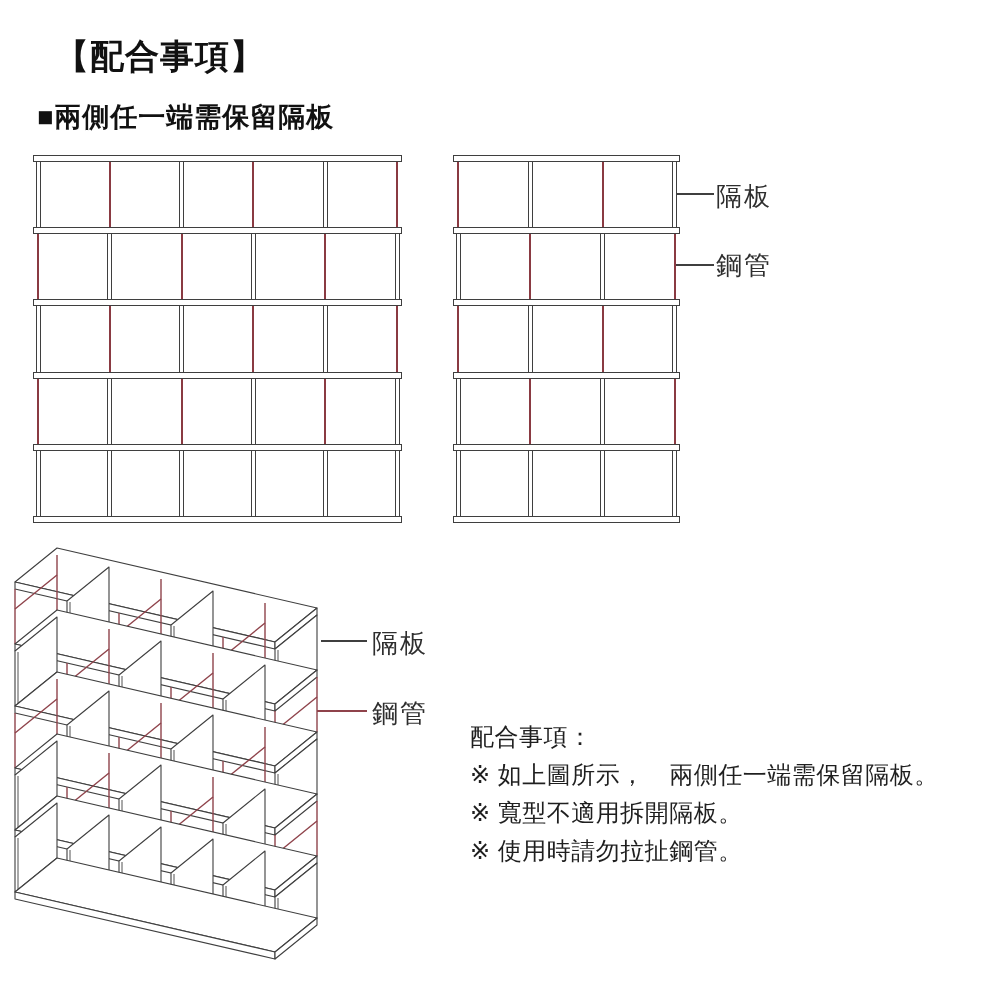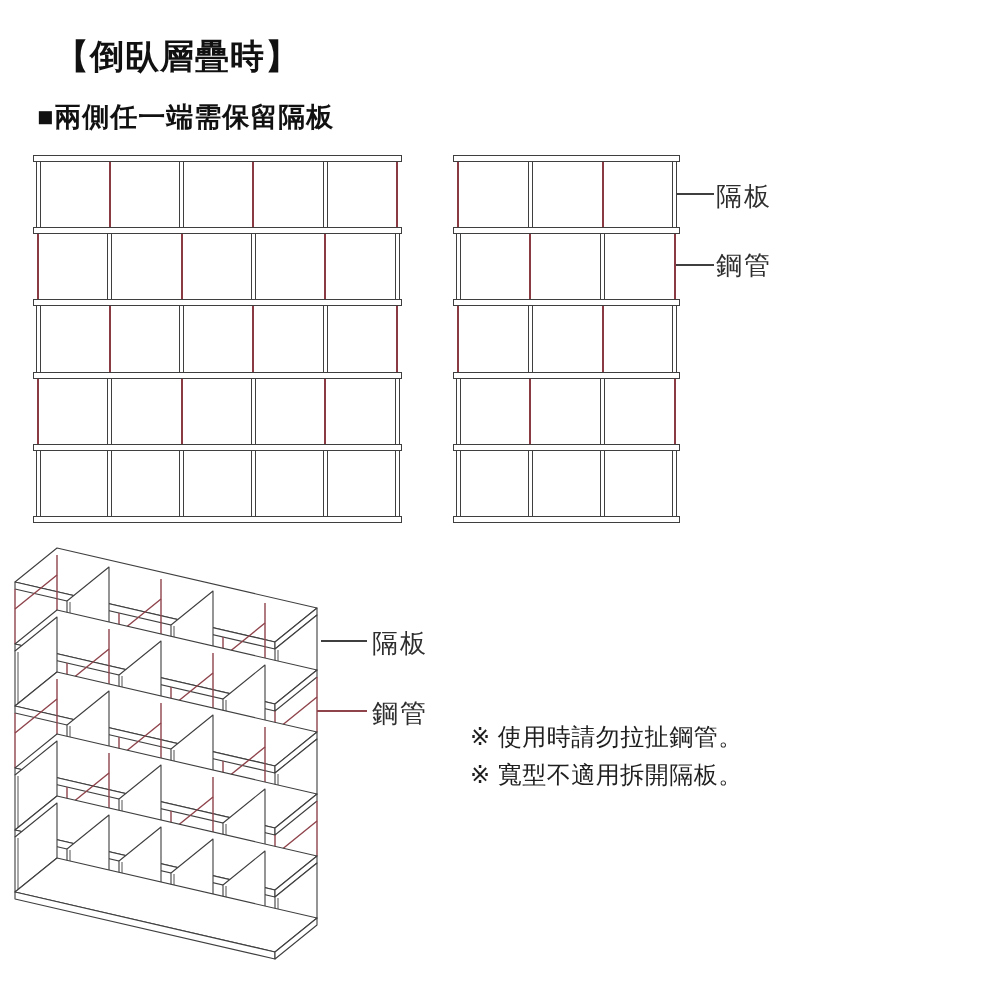--- a/index.html
+++ b/index.html
@@ -31,21 +31,21 @@
   .note{
     position:absolute;left:470px;top:718px;width:520px;
     font-size:24px;line-height:38px;color:#1f1f1f;letter-spacing:0.5px;
   }
   .note .num{font-weight:bold;font-size:27px;}
   svg{position:absolute;left:0;top:540px;}
 </style>
 </head>
 <body>
 
-<div class="abs page-title">【倒臥層疊時】</div>
+<div class="abs page-title">【配合事項】</div>
 <div class="abs section-heading">■兩側任一端需保留隔板</div>
 
 <div class="flat-grid" style="left: 33px; top: 155px; width: 369px; height: 368px;">
     <div class="hboard" style="position: absolute; left: 0px; top: 0px; width: 369px; height: 7px;"></div>
     <div class="hboard" style="position: absolute; left: 0px; top: 72.2px; width: 369px; height: 7px;"></div>
     <div class="hboard" style="position: absolute; left: 0px; top: 144.4px; width: 369px; height: 7px;"></div>
     <div class="hboard" style="position: absolute; left: 0px; top: 216.6px; width: 369px; height: 7px;"></div>
     <div class="hboard" style="position: absolute; left: 0px; top: 288.8px; width: 369px; height: 7px;"></div>
     <div class="hboard" style="position: absolute; left: 0px; top: 361px; width: 369px; height: 7px;"></div>
     <div class="grid-row" style="position: absolute; left: 5px; top: 7px; width: 359px; height: 65.2px;">
@@ -225,15 +225,17 @@
     <polygon points="15.0,892.0 275.0,952.0 275.0,959.0 15.0,899.0" fill="#ffffff" stroke="#3f3f3f" stroke-width="1.1" stroke-linejoin="round"></polygon>
     <polygon points="275.0,952.0 317.0,918.0 317.0,925.0 275.0,959.0" fill="#ffffff" stroke="#3f3f3f" stroke-width="1.1" stroke-linejoin="round"></polygon>
   </svg>
 
 <div class="leader" style="left: 321px; top: 640px; width: 46px;"></div>
 <div class="diagram-label" style="left: 372px; top: 626px;">隔板</div>
 <div class="leader red" style="left: 317px; top: 710px; width: 50px;"></div>
 <div class="diagram-label" style="left: 372px; top: 696px;">鋼管</div>
 
 <div class="note">
+  <div>配合事項：</div>
+  <div>※ 如上圖所示，　兩側任一端需保留隔板。</div>
+  <div>※ 寬型不適用拆開隔板。</div>
   <div>※ 使用時請勿拉扯鋼管。</div>
-  <div>※ 寬型不適用拆開隔板。</div>
 </div>
 
 </body></html>

